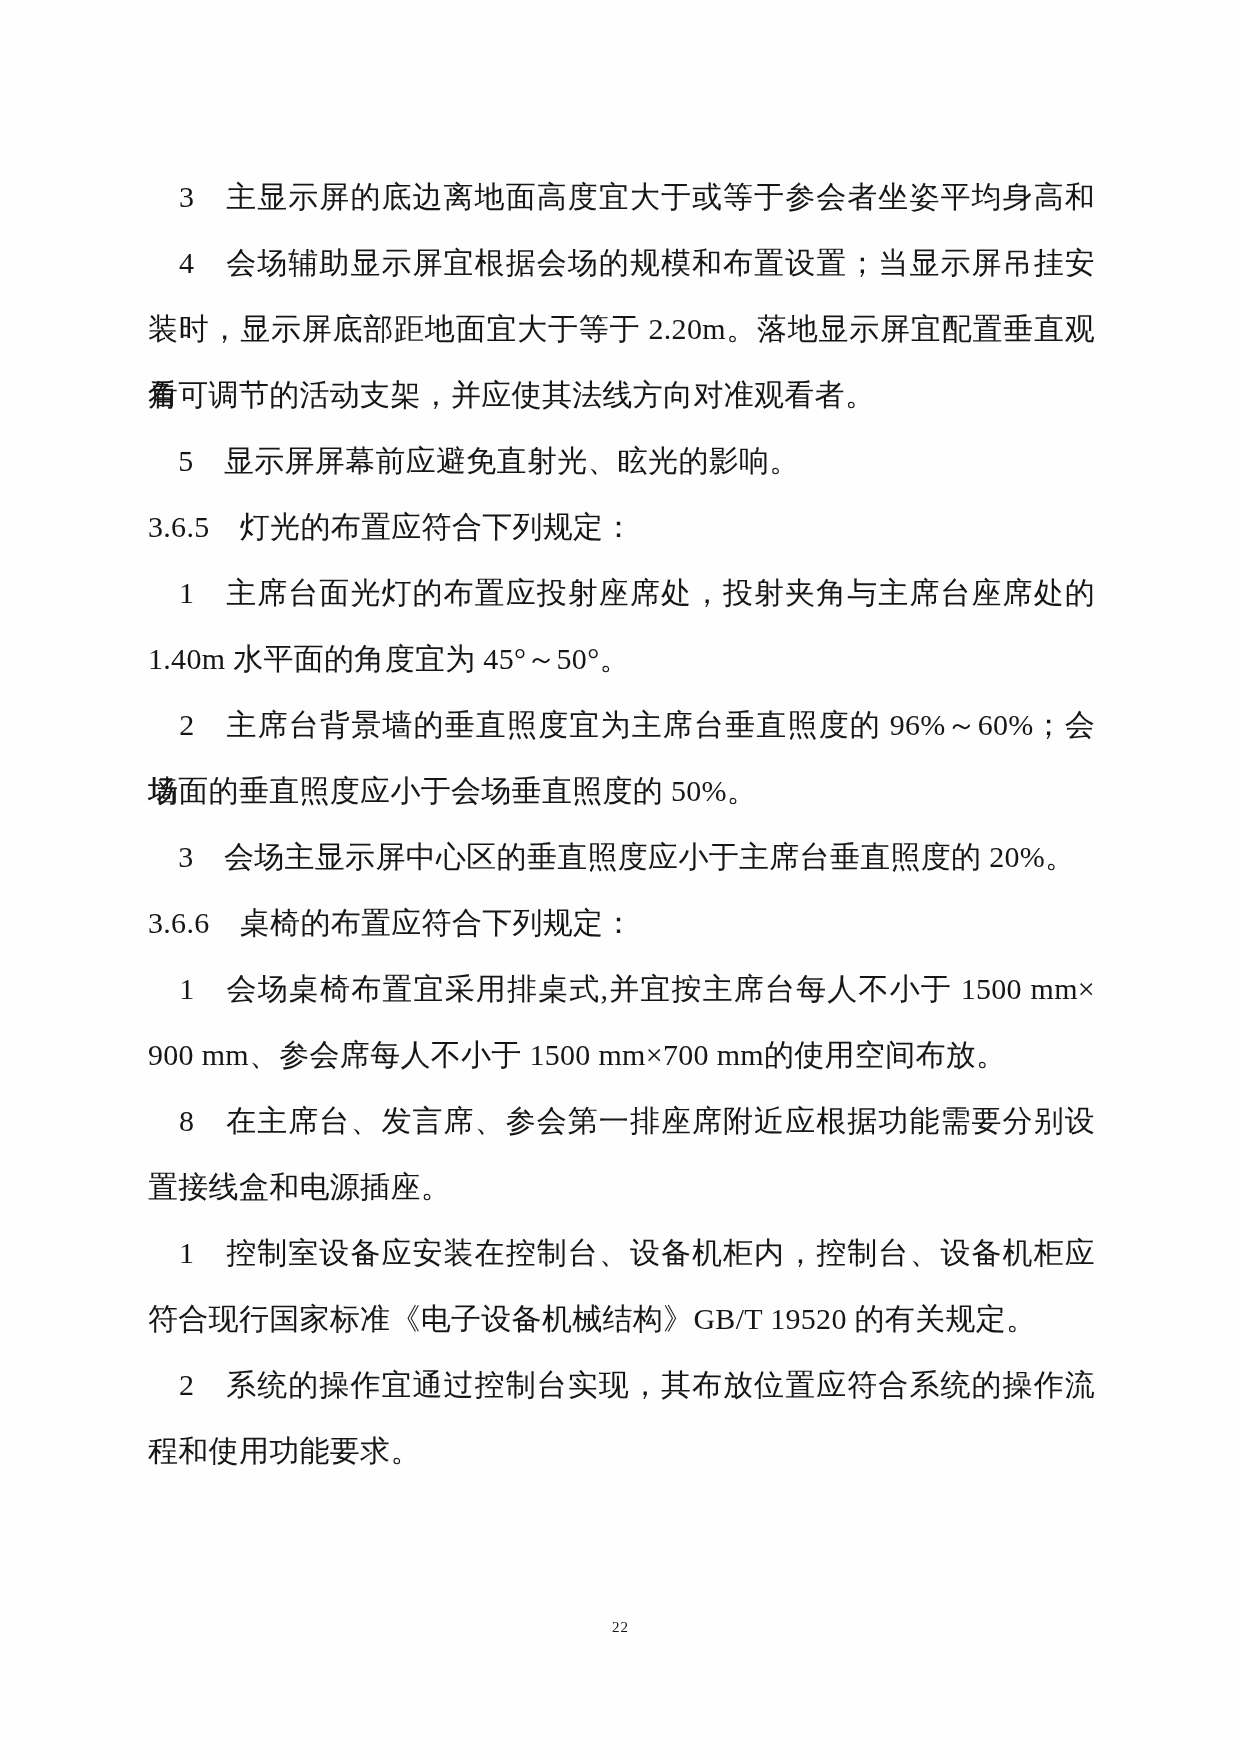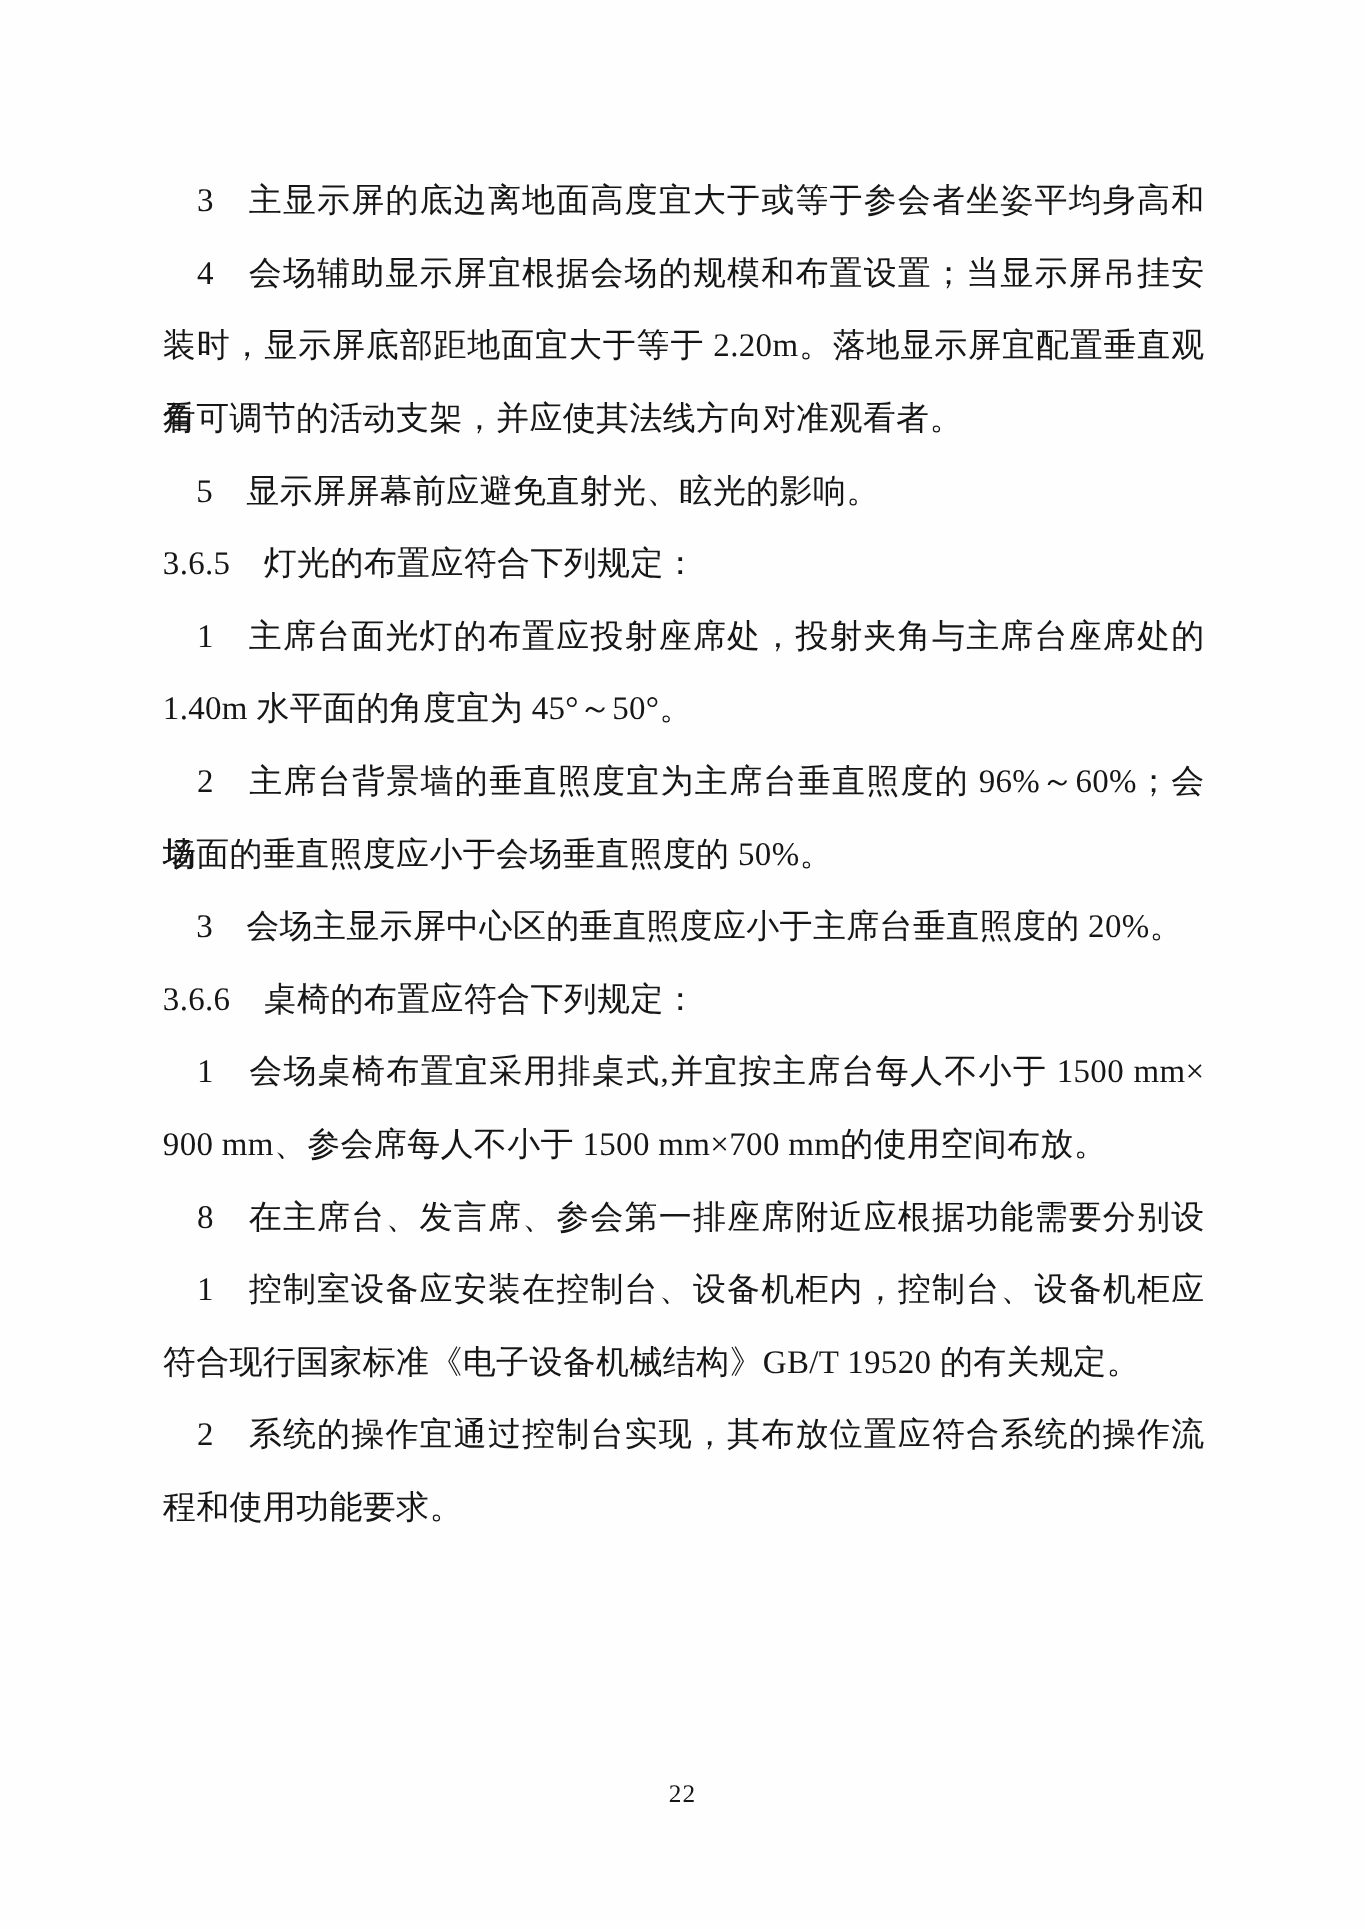--- a/index.html
+++ b/index.html
@@ -13,21 +13,21 @@
     height: 1754px;
     margin: 0 auto;
     background: #fefefe;
     color: #161616;
     font-family: "Liberation Serif", "DejaVu Serif", serif;
     overflow: hidden;
   }
   .doc-body {
     position: absolute;
     left: 148px;
-    top: 150px;
+    top: 164px;
     width: 947px;
   }
   .line {
     display: block;
     height: 66px;
     line-height: 66px;
     font-size: 30px;
     white-space: pre;
     letter-spacing: 0.3px;
     overflow: visible;
@@ -38,21 +38,21 @@
     white-space: pre-wrap;
   }
   .page-footer {
     position: absolute;
     left: 0;
     top: 1618px;
     width: 100%;
     text-align: center;
   }
   .page-number {
-    font-size: 23px;
+    font-size: 15px;
     letter-spacing: 1px;
   }
 </style>
 </head>
 <body>
 
 <div class="page">
   <div class="doc-body">
     <div class="line fill">　3　主显示屏的底边离地面高度宜大于或等于参会者坐姿平均身高和</div>
     <div class="line fill">　4　会场辅助显示屏宜根据会场的规模和布置设置；当显示屏吊挂安</div>
@@ -62,20 +62,21 @@
     <div class="line">3.6.5　灯光的布置应符合下列规定：</div>
     <div class="line fill">　1　主席台面光灯的布置应投射座席处，投射夹角与主席台座席处的</div>
     <div class="line">1.40m 水平面的角度宜为 45°～50°。</div>
     <div class="line fill">　2　主席台背景墙的垂直照度宜为主席台垂直照度的 96%～60%；会场</div>
     <div class="line">墙面的垂直照度应小于会场垂直照度的 50%。</div>
     <div class="line">　3　会场主显示屏中心区的垂直照度应小于主席台垂直照度的 20%。</div>
     <div class="line">3.6.6　桌椅的布置应符合下列规定：</div>
     <div class="line fill">　1　会场桌椅布置宜采用排桌式,并宜按主席台每人不小于 1500 mm×</div>
     <div class="line">900 mm、参会席每人不小于 1500 mm×700 mm的使用空间布放。</div>
     <div class="line fill">　8　在主席台、发言席、参会第一排座席附近应根据功能需要分别设</div>
+    <div class="line">置接线盒和电源插座。</div>
     <div class="line fill">　1　控制室设备应安装在控制台、设备机柜内，控制台、设备机柜应</div>
     <div class="line">符合现行国家标准《电子设备机械结构》GB/T 19520 的有关规定。</div>
     <div class="line fill">　2　系统的操作宜通过控制台实现，其布放位置应符合系统的操作流</div>
     <div class="line">程和使用功能要求。</div>
   </div>
   <div class="page-footer">
     <span class="page-number">22</span>
   </div>
 </div>
 

